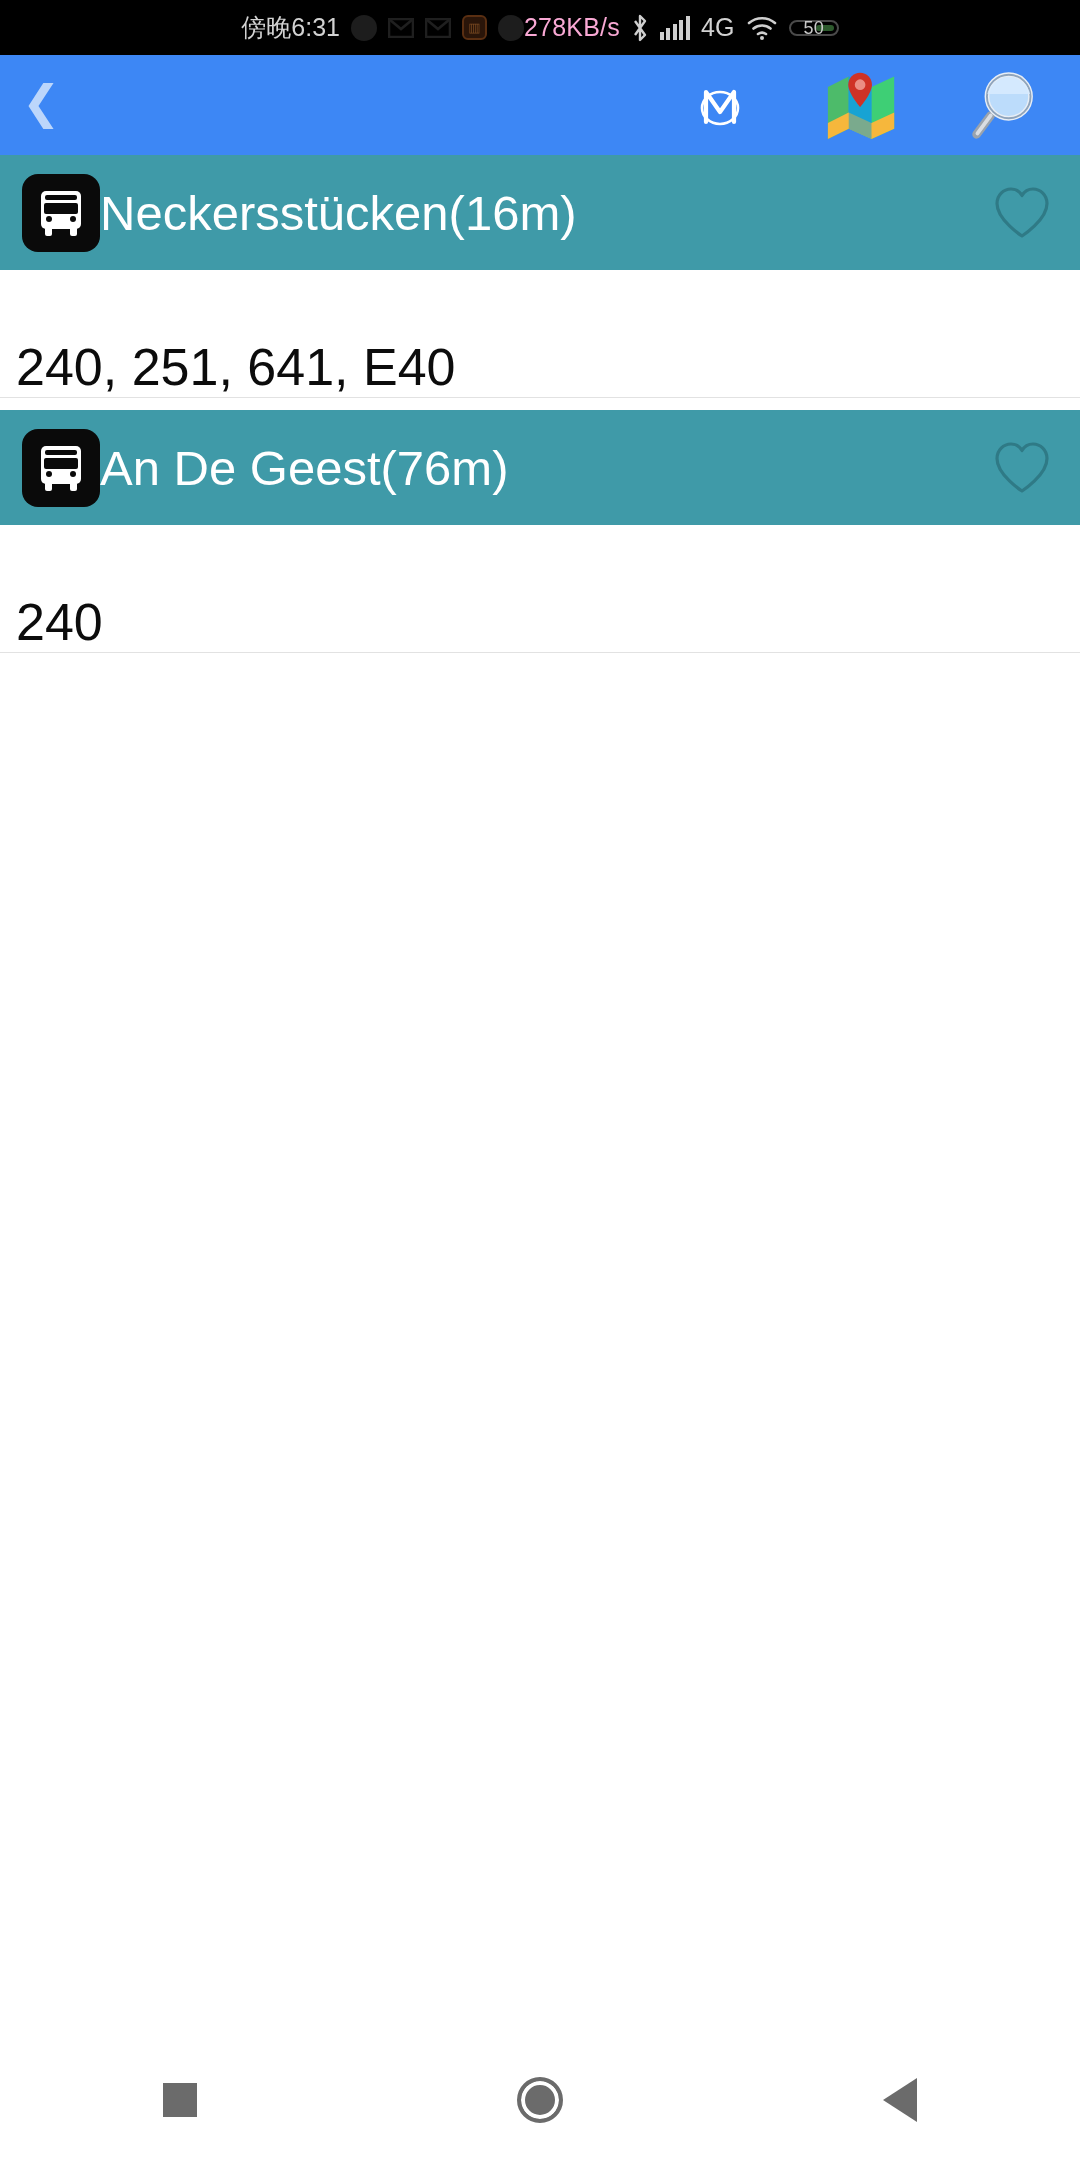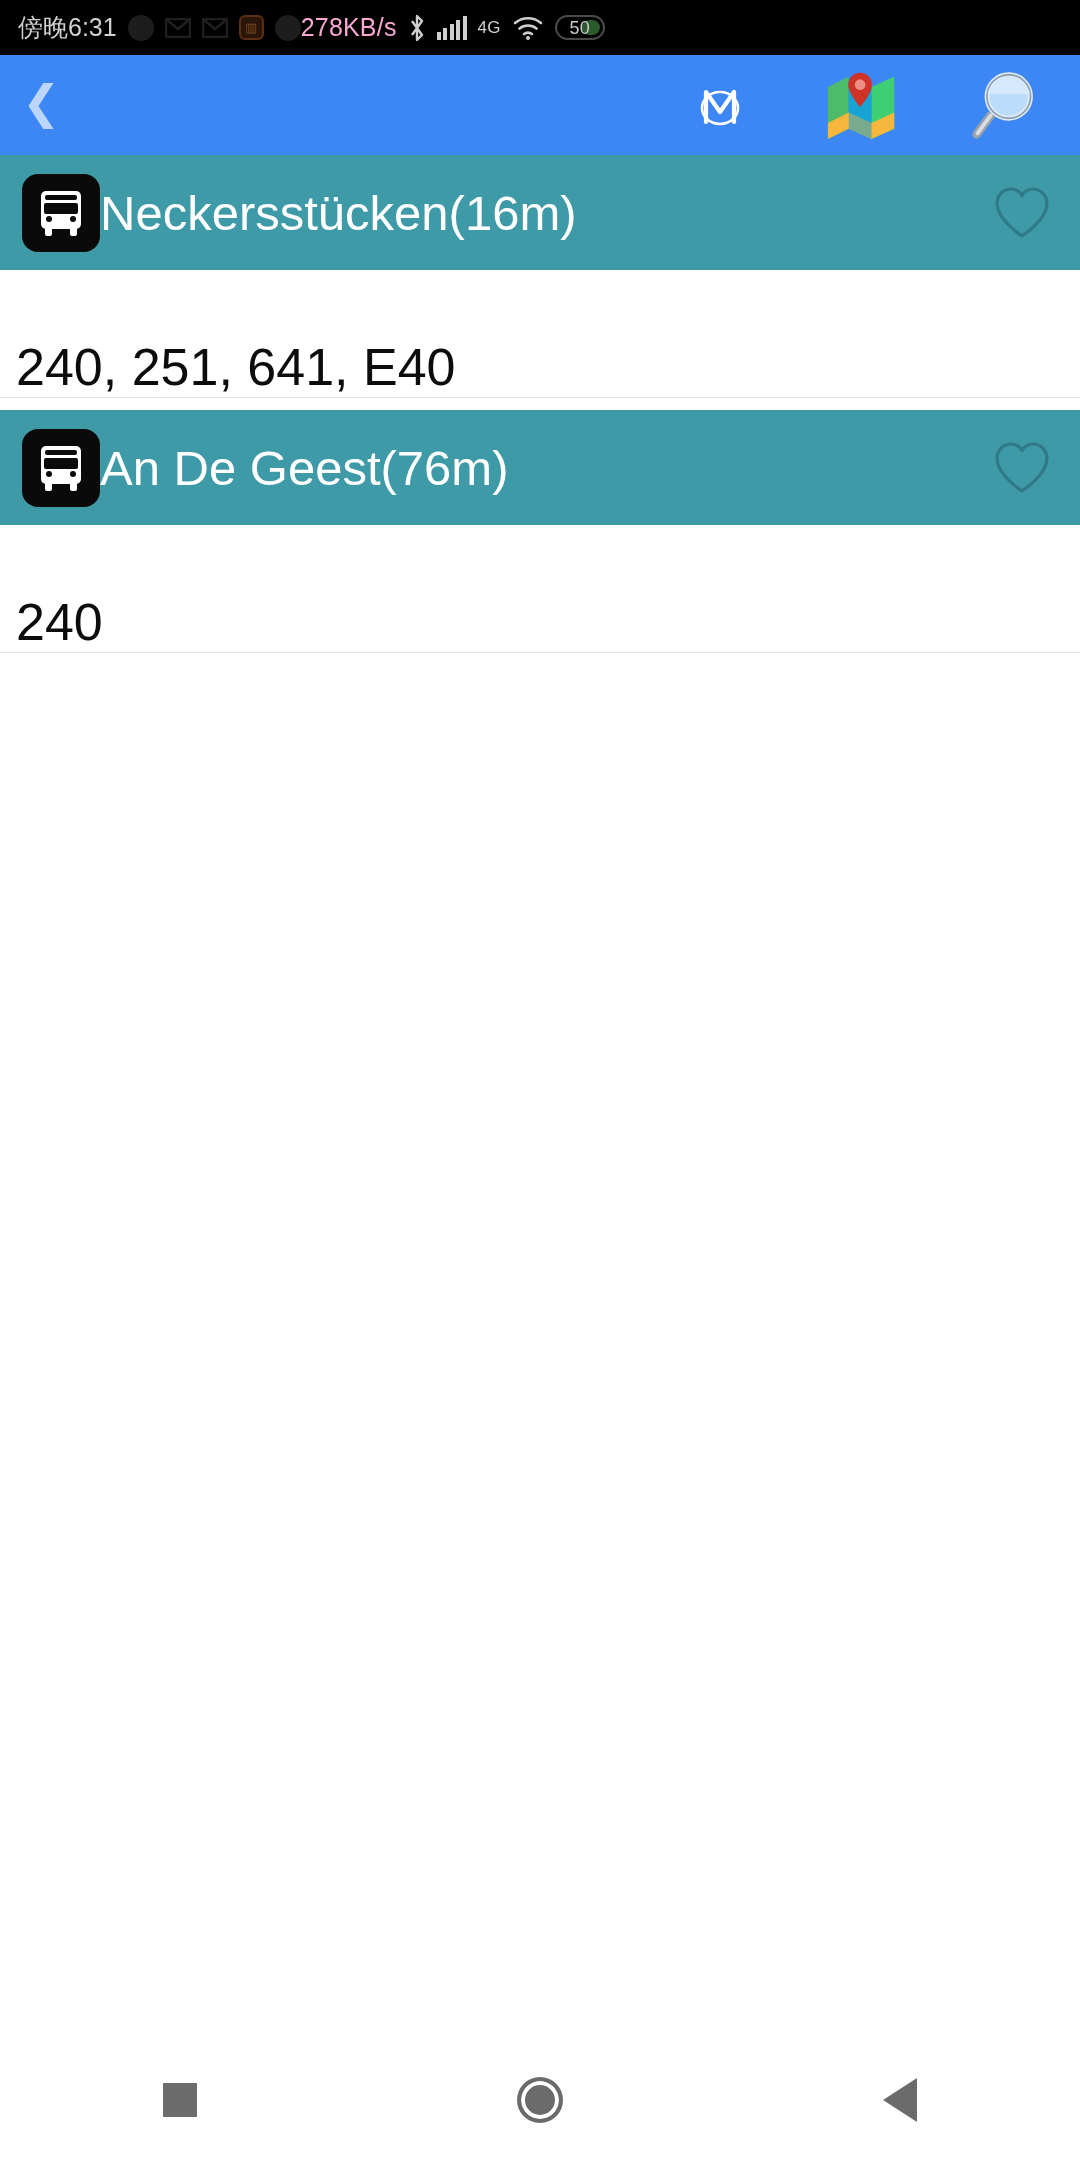--- a/index.html
+++ b/index.html
@@ -7,40 +7,40 @@
     width:1080px; height:2160px;
     background:#ffffff;
     font-family:"Liberation Sans", sans-serif;
     overflow:hidden;
   }
   .phone { position:relative; width:1080px; height:2160px; background:#fff; }
 
   
   .statusbar {
     height:55px; background:#000000; color:#cfcfcf;
-    display:flex; align-items:center; justify-content:flex-start;
+    display:flex; align-items:center; justify-content:center;
     padding:0 18px; font-size:25px; letter-spacing:.2px;
   }
   .sb-left, .sb-right { display:flex; align-items:center; gap:11px; }
   .sb-time { font-size:25px; color:#d2d2d2; letter-spacing:0px; }
   .sb-ico { display:inline-flex; align-items:center; justify-content:center; }
   .dot-ico { width:26px; height:26px; border-radius:50%; background:#1d1d1d; display:inline-block; }
   .sq-ico { width:25px; height:25px; border-radius:6px; background:#2a1509; border:2px solid #5a2f12; display:inline-flex; align-items:center; justify-content:center; }
   .sq-ico span { font-size:13px; color:#7a4a22; line-height:1; }
   .sb-speed { font-size:25px; color:#f9a8d4; }
   .bars { display:inline-flex; align-items:flex-end; gap:2.5px; height:24px; }
   .bars i { width:4px; background:#cfcfcf; display:block; }
   .bars i:nth-child(1){height:8px}
   .bars i:nth-child(2){height:12px}
   .bars i:nth-child(3){height:16px}
   .bars i:nth-child(4){height:20px}
   .bars i:nth-child(5){height:24px}
-  .net-txt { font-size:17px; color:#d2d2d2; }
+  .net-txt { font-size:25px; color:#d2d2d2; }
   .batt {
-    width:50px; height:25px; border:2.5px solid #4a4a4a; border-radius:13px;
+    width:50px; height:16px; border:2.5px solid #4a4a4a; border-radius:13px;
     display:inline-flex; align-items:center; position:relative; padding:2px;
   }
   .batt .fill { position:absolute; right:3px; top:3px; bottom:3px; width:18px; background:#2d5a2d; border-radius:9px; }
   .batt .lvl { position:relative; z-index:2; width:100%; text-align:center; font-size:18px; color:#c9c9c9; line-height:1; }
 
   
   .appbar {
     height:100px; background:#3d87f5;
     display:flex; align-items:center; padding:0 22px;
   }

